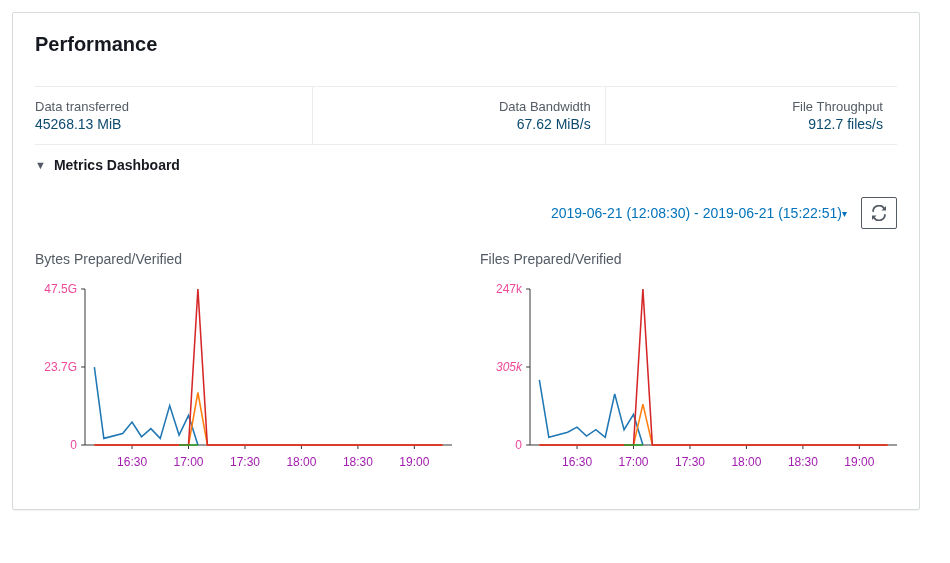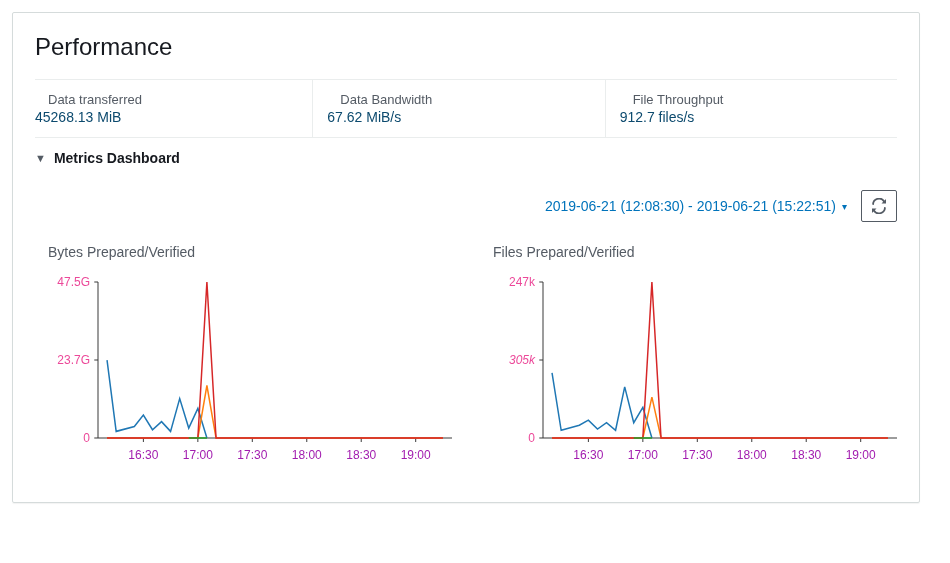--- a/index.html
+++ b/index.html
@@ -11,42 +11,41 @@
   }
   .panel {
     border: 1px solid #d5dbdb;
     border-radius: 2px;
     box-shadow: 0 1px 1px rgba(0,0,0,0.05);
     padding: 20px 22px 40px 22px;
     width: 908px;
     box-sizing: border-box;
   }
   .panel-title {
-    font-size: 24px;
-    font-weight: 400;
-    margin-bottom: 18px;
+    font-size: 20px;
+    font-weight: 700;
+    margin-bottom: 30px;
   }
   .stats-row {
     display: flex;
     border-top: 1px solid #eaeded;
     border-bottom: 1px solid #eaeded;
   }
   .stat {
     flex: 1;
     padding: 12px 14px 12px 0;
     border-right: 1px solid #eaeded;
   }
   .stat:first-child { padding-left: 0; }
   .stat:last-child { border-right: none; }
-  .stat + .stat { padding-left: 14px; }
+  .stat + .stat { padding-left: 14px; text-align: right; }
   .stat-label {
     font-size: 13px;
     color: #545b64;
     margin-bottom: 2px;
-    margin-left: 13px;
   }
   .stat-value {
     font-size: 14px;
     color: #0c4a6e;
   }
   .section-toggle {
     display: flex;
     align-items: center;
     gap: 8px;
     padding: 12px 0 6px 0;
@@ -65,21 +64,20 @@
     align-items: center;
     gap: 14px;
     margin: 18px 0 22px 0;
   }
   .time-range {
     color: #0073bb;
     font-size: 14px;
     cursor: pointer;
     display: flex;
     align-items: center;
-    gap: 6px;
     justify-content: center;
   }
   .time-range .dd {
     color: #0073bb;
     font-size: 10px;
   }
   .refresh-btn {
     width: 34px;
     height: 30px;
     border: 1px solid #545b64;
@@ -90,21 +88,20 @@
     justify-content: center;
     cursor: pointer;
   }
   .refresh-btn svg { width: 16px; height: 16px; }
   .charts {
     display: flex;
     gap: 28px;
   }
   .chart-wrap {
     flex: 1;
-    margin-left: 13px;
   }
   .chart-title {
     font-size: 14px;
     color: #545b64;
     margin-bottom: 22px;
   }
   .chart-area {
     position: relative;
     height: 180px;
   }

